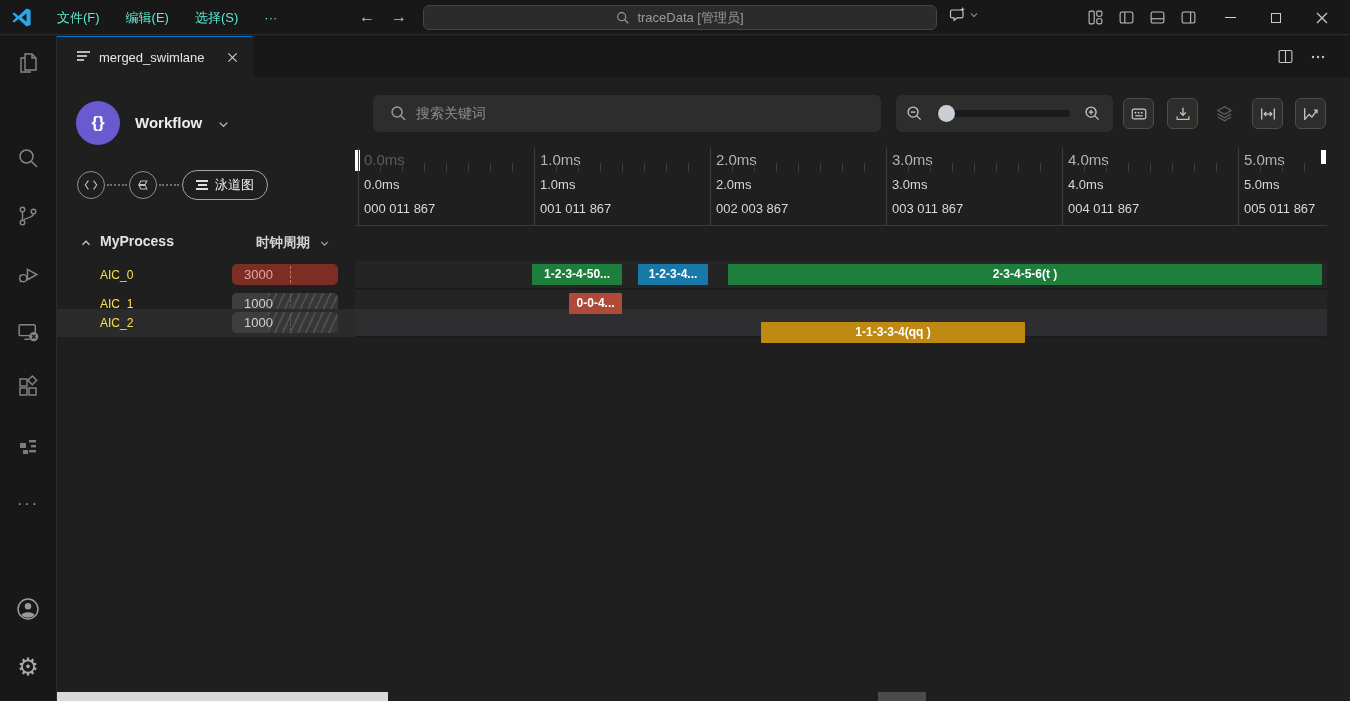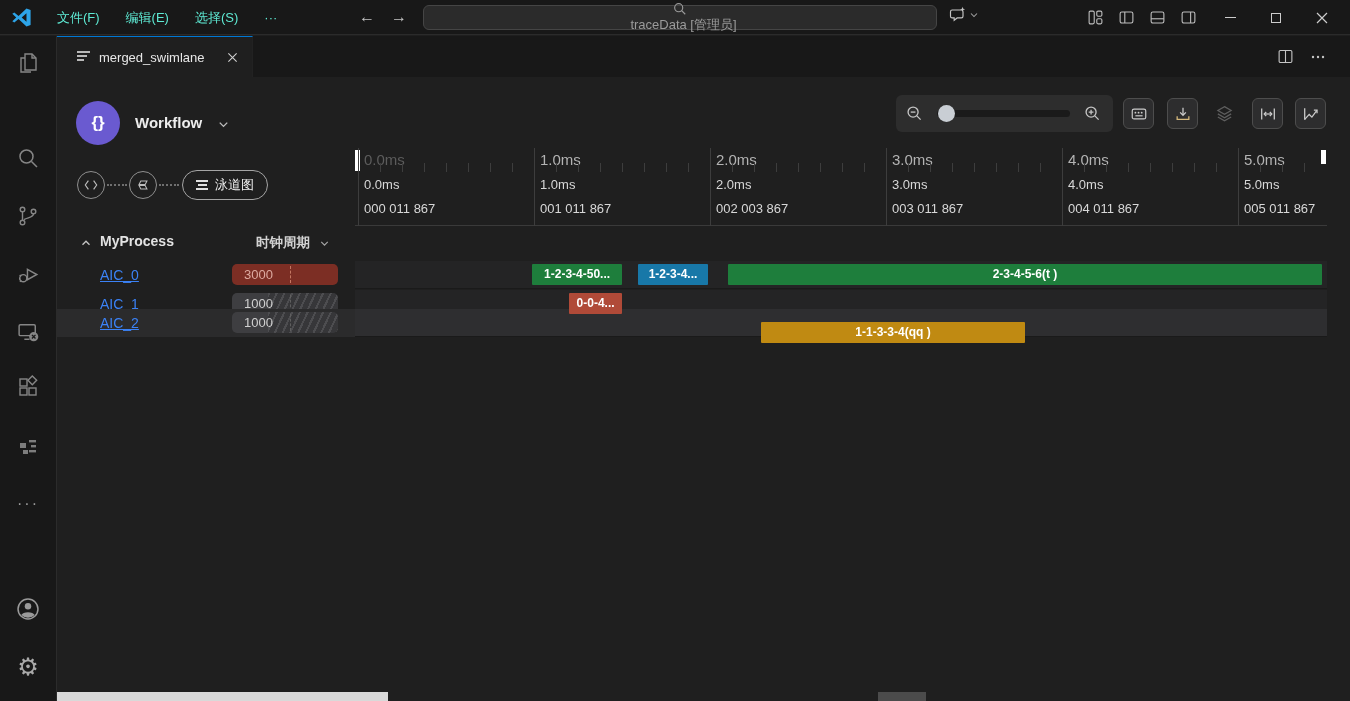--- a/index.html
+++ b/index.html
@@ -8,21 +8,21 @@
          font-family: "Liberation Sans", sans-serif; color: #cccccc; }
 
   
   #titlebar { position: absolute; left: 0; top: 0; width: 1350px; height: 35px;
               background: #181818; border-bottom: 1px solid #2b2b2b; display: flex; align-items: center; }
   #vscode-logo { position: absolute; left: 10px; top: 6px; width: 23px; height: 23px; }
   .menu-row { position: absolute; left: 44px; top: 0; height: 35px; display: flex; align-items: center; }
   .menu-item { padding: 0 13px; font-size: 13px; color: #5eead4; height: 24px; line-height: 24px; border-radius: 5px; }
   .nav-arrow { position: absolute; top: 0; height: 35px; line-height: 34px; font-size: 16px; color: #c5c5c5; width: 26px; text-align: center; }
   #cmd-center { position: absolute; left: 423px; top: 5px; width: 514px; height: 25px; background: #2b2b2b;
-                border: 1px solid #454545; border-radius: 6px; display: flex; align-items: center; justify-content: center; flex-direction: column; }
+                border: 1px solid #454545; border-radius: 6px; display: flex; align-items: center; justify-content: center; }
   #cmd-center .cc-text { font-size: 13px; color: #9b9b9b; margin-left: 7px; }
   #copilot { position: absolute; left: 948px; top: 5px; display: flex; align-items: center; }
   .layout-icon { position: absolute; top: 5px; width: 26px; height: 25px; display: flex; align-items: center; justify-content: center; border-radius: 5px; }
   .win-btn { position: absolute; top: 0; width: 46px; height: 35px; display: flex; align-items: center; justify-content: center; }
   .win-max-glyph { width: 10px; height: 10px; border: 1px solid #cccccc; }
   .win-min-glyph { width: 11px; height: 1px; background: #cccccc; }
 
   
   #activitybar { position: absolute; left: 0; top: 36px; width: 57px; height: 665px; background: #181818;
                  border-right: 1px solid #2b2b2b; }
@@ -81,21 +81,21 @@
   .rl-time { position: absolute; top: 29px; font-size: 13px; color: #d8d8d8; white-space: nowrap; }
   .rl-cycle { position: absolute; top: 53px; font-size: 13px; color: #d8d8d8; white-space: nowrap; }
   .playhead { position: absolute; background: #ffffff; }
 
   #lanes { position: absolute; left: 57px; top: 261px; width: 1270px; height: 87px; }
   .lane-row { position: absolute; left: 0; width: 1270px; height: 28px; }
   .lane-left { position: absolute; left: 0; top: 0; width: 298px; height: 28px; background: #1f1f1f; }
   .lane-strip { position: absolute; left: 298px; top: 0; width: 972px; height: 28px; background: #242425; border-bottom: 1px solid #1a1a1a; }
   .lane-row.hl .lane-left { background: #2b2b2c; }
   .lane-row.hl .lane-strip { background: #2e2e30; }
-  .lane-name { position: absolute; left: 43px; top: 0; height: 28px; line-height: 28px; font-size: 14px; color: #3b82f6; text-decoration: underline; }
+  .lane-name { position: absolute; left: 43px; top: 0; height: 28px; line-height: 28px; font-size: 12px; color: #fde047; }
   .lane-badge { position: absolute; left: 175px; top: 3px; width: 106px; height: 21px; border-radius: 5px;
                 font-size: 13px; line-height: 21px; overflow: hidden; }
   .badge-red { background: #7c2e24; color: #ddaaa0; }
   .badge-gray { background: #3e3e41; color: #d0d0d0; }
   .badge-val { position: absolute; left: 12px; top: 0; }
   .badge-dash { position: absolute; left: 58px; top: 2px; height: 17px; border-left: 1px dashed rgba(255,180,150,0.55); }
   .badge-gray .badge-dash { border-left-color: #5f5f5f; }
   .badge-hatch { position: absolute; left: 36px; right: 0; top: 0; bottom: 0;
                  background: repeating-linear-gradient(115deg, rgba(255,255,255,0.08) 0 2px, rgba(0,0,0,0.12) 2px 7px); }
 
@@ -314,20 +314,27 @@
     <path d="M4 10 8 6 12 10" fill="none" stroke="#c5c5c5" stroke-width="1.5"></path>
   </svg>
   <div id="proc-name">MyProcess</div>
   <div id="unit-select">
     <span>时钟周期</span>
     <svg width="13" height="13" viewBox="0 0 16 16">
         <path d="M4 6 8 10 12 6" fill="none" stroke="#a5a5a5" stroke-width="1.5"></path>
       </svg>
   </div>
 
+  <div id="tl-search">
+    <svg width="17" height="17" viewBox="0 0 18 18" style="margin-left:17px">
+      <circle cx="7.5" cy="7.5" r="5.3" fill="none" stroke="#9d9d9d" stroke-width="1.5"></circle>
+        <path d="M11.5 11.5 16 16" stroke="#9d9d9d" stroke-width="1.5"></path>
+    </svg>
+    <span class="ph">搜索关键词</span>
+  </div>
 
   <div id="zoom-group">
     <svg width="17" height="17" viewBox="0 0 18 18" style="margin-left:10px">
       <circle cx="7.5" cy="7.5" r="5.3" fill="none" stroke="#c5c5c5" stroke-width="1.4"></circle>
         <path d="M11.5 11.5 15.5 15.5" stroke="#c5c5c5" stroke-width="1.4"></path>
         <path d="M5 7.5h5" stroke="#c5c5c5" stroke-width="1.4"></path>
     </svg>
     <div id="zoom-track"></div>
     <div id="zoom-thumb"></div>
     <svg width="17" height="17" viewBox="0 0 18 18" style="position:absolute;left:188px">

